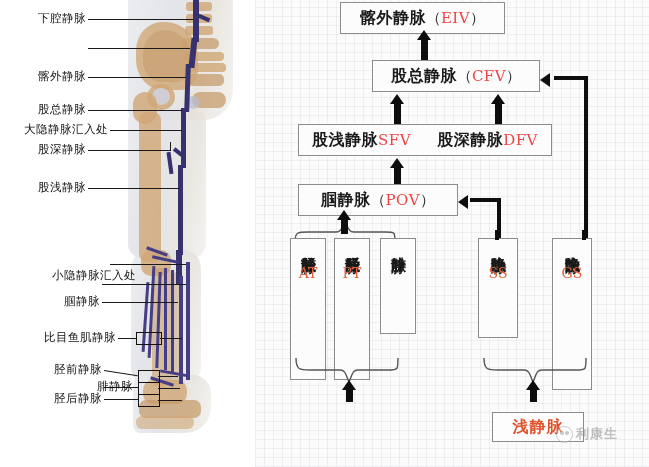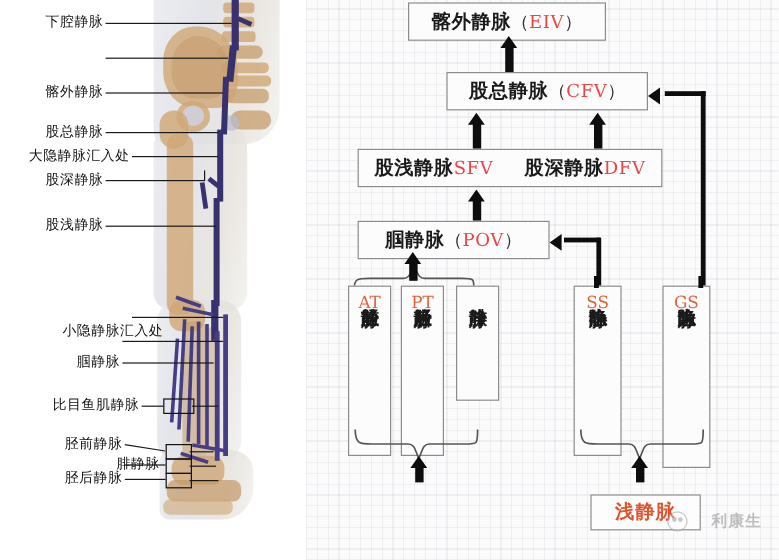--- a/index.html
+++ b/index.html
@@ -48,21 +48,21 @@
   .fbox .cn{font-size:16px;font-weight:bold;letter-spacing:.5px;}
   .fbox .ab{color:#ef4444;font-size:15px;font-family:"DejaVu Serif","Liberation Serif",serif;letter-spacing:.5px;text-align:center;}
   .fbox .pl{font-size:15px;color:#333;}
 
   .vbox{
     position:absolute;border:1px solid #8c8c8c;background:#fcfcfc;box-sizing:border-box;
     display:flex;flex-direction:column;align-items:center;justify-content:flex-start;
     padding-top:6px;
   }
   .vbox .vcn{font-size:15px;font-weight:bold;color:#1a1a1a;line-height:1.12;letter-spacing:0px;}
-  .vbox .vab{font-size:14px;color:#e0633c;font-family:"DejaVu Serif","Liberation Serif",serif;margin-top:0;}
+  .vbox .vab{font-size:14px;color:#e0633c;font-family:"DejaVu Serif","Liberation Serif",serif;margin-top:20px;}
 
   .redbox{
     position:absolute;border:1px solid #8c8c8c;background:#fdfdfd;box-sizing:border-box;
     display:flex;align-items:center;justify-content:center;
   }
   .redbox .rt{color:#e0522c;font-size:16px;font-weight:bold;letter-spacing:1px;}
 
   
   .ln{position:absolute;background:#0d0d0d;}
   .arrowup{
@@ -70,21 +70,21 @@
     border-left:7px solid transparent;border-right:7px solid transparent;
     border-bottom:10px solid #0d0d0d;
   }
   .arrowleft{
     position:absolute;width:0;height:0;
     border-top:7px solid transparent;border-bottom:7px solid transparent;
     border-right:10px solid #0d0d0d;
   }
 
   
-  #wm{position:absolute;left:556px;top:425px;display:flex;align-items:center;gap:20px;opacity:.55;}
+  #wm{position:absolute;left:556px;top:425px;display:flex;align-items:center;gap:3px;opacity:.55;}
   #wm .wmring{
     width:17px;height:17px;border-radius:50%;
     border:1.6px solid #9b9b9b;box-sizing:border-box;position:relative;background:rgba(255,255,255,.55);
   }
   #wm .wmring:before{
     content:"";position:absolute;left:3px;top:4px;width:4px;height:4px;border-radius:50%;background:#9b9b9b;
   }
   #wm .wmring:after{
     content:"";position:absolute;right:3px;top:4px;width:4px;height:4px;border-radius:50%;background:#9b9b9b;
   }
@@ -249,21 +249,21 @@
   </div>
   <div class="vbox" style="left:334px;top:238px;width:36px;height:142px;">
     <span class="vcn" style="writing-mode:vertical-rl;text-orientation:upright;">胫后静脉</span>
     <span class="vab">PT</span>
   </div>
   <div class="vbox" style="left:380px;top:238px;width:36px;height:96px;">
     <span class="vcn" style="writing-mode:vertical-rl;text-orientation:upright;">腓静脉</span>
     <span class="vab"></span>
   </div>
 
-  <div class="vbox" style="left:478px;top:238px;width:40px;height:142px;align-items:center;">
+  <div class="vbox" style="left:478px;top:238px;width:40px;height:100px;align-items:center;">
     <span class="vcn" style="writing-mode:vertical-rl;text-orientation:upright;">小隐静脉</span>
     <span class="vab">SS</span>
   </div>
   <div class="vbox" style="left:552px;top:238px;width:40px;height:152px;">
     <span class="vcn" style="writing-mode:vertical-rl;text-orientation:upright;">大隐静脉</span>
     <span class="vab">GS</span>
   </div>
 
   <div class="ln" style="left:495px;top:230px;width:4px;height:10px;"></div>
   <div class="ln" style="left:582px;top:230px;width:4px;height:10px;"></div>

